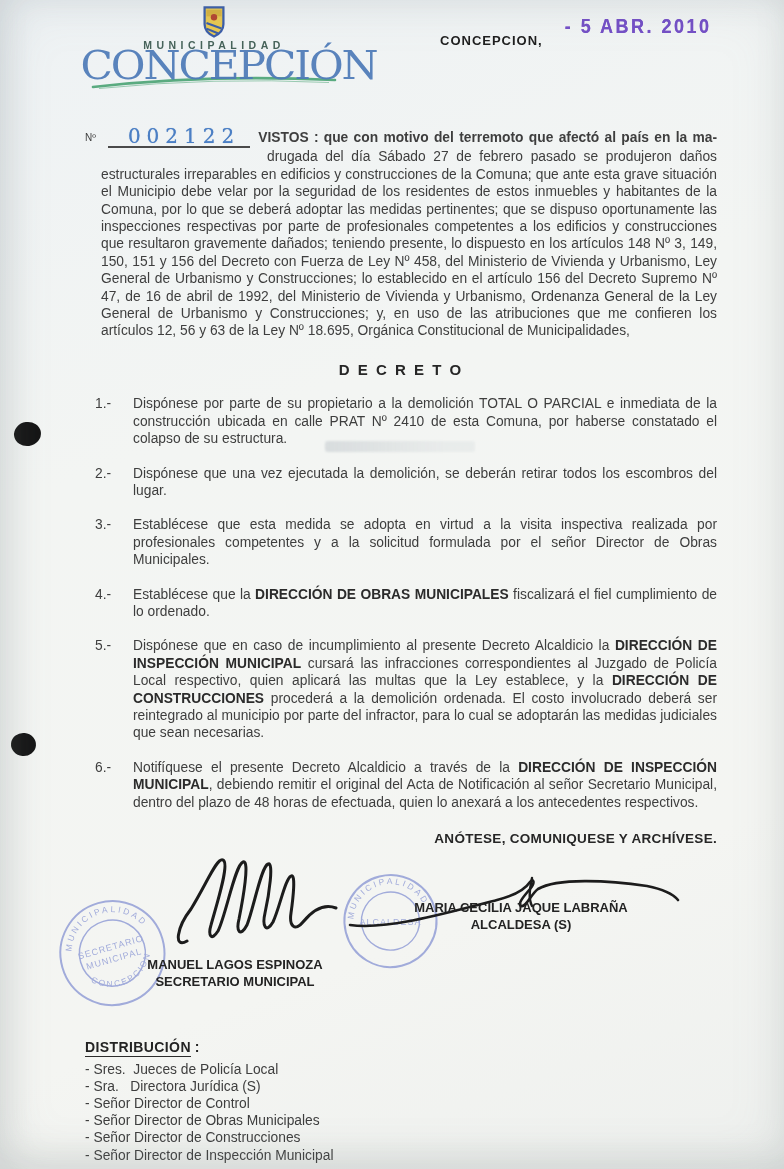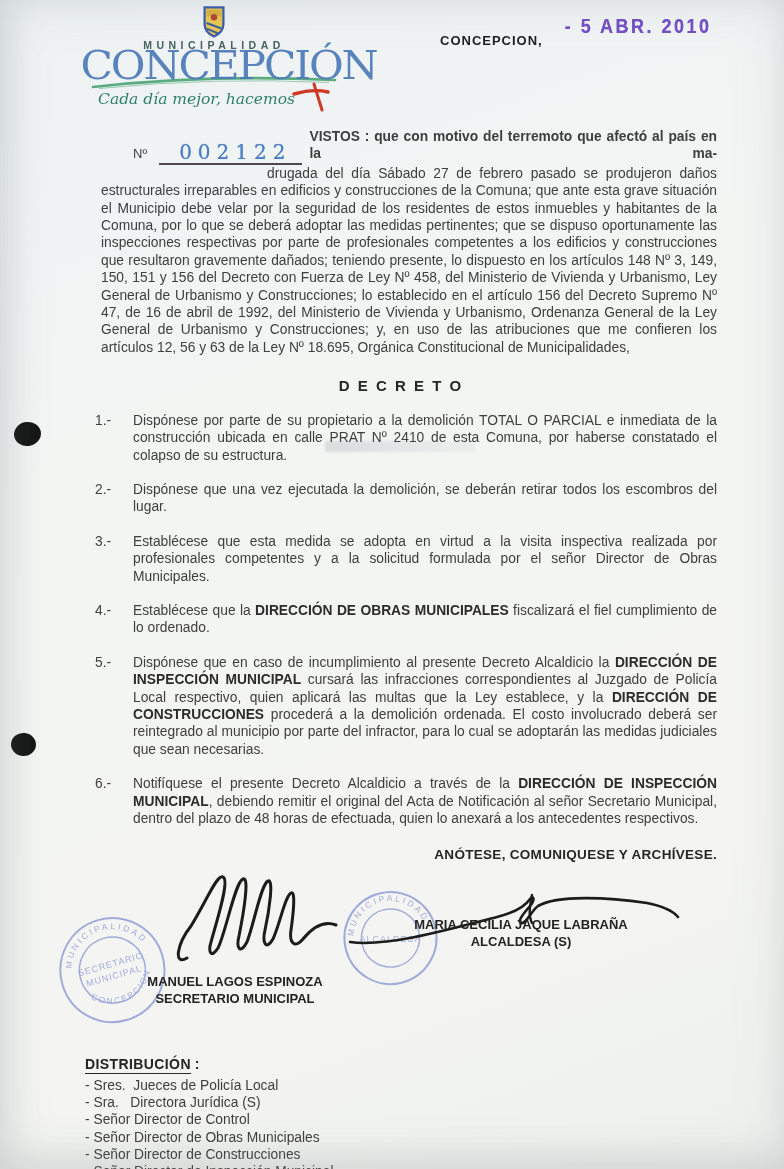--- a/index.html
+++ b/index.html
@@ -23,21 +23,21 @@
   .slogan{font-family:"DejaVu Serif","Liberation Serif",serif;font-style:italic;font-size:15.5px;color:#2f7f6a;}
   .cross{line-height:0;margin-left:-6px;margin-top:-4px;}
   
   .dateline{position:absolute;top:16px;left:440px;display:flex;align-items:flex-start;gap:22px;}
   .city{font-weight:700;font-size:13px;letter-spacing:1px;color:#1f1f1f;margin-top:17px;}
   .stamp-date{font-weight:700;font-size:18px;letter-spacing:2.5px;color:#7450c6;transform:scaleY(1.12);
     text-shadow:0 0 .6px #8a6bd4;}
   
   .content{position:absolute;left:85px;top:128px;width:632px;font-size:13.8px;line-height:17.4px;}
   .docnum-row{display:flex;align-items:flex-end;}
-  .n-label{font-size:13px;padding-bottom:2px;margin-left:48px;}
+  .n-label{font-size:10px;padding-bottom:2px;}
   .n-value{font-family:"DejaVu Serif","Liberation Serif",serif;font-size:20px;letter-spacing:6px;
     color:#4b7fc4;border-bottom:2px solid #4a4a4a;padding:0 10px 1px 20px;margin:0 8px 0 12px;
     text-shadow:0 0 .7px #6b94cc;}
   .v-line1{flex:1;text-align:justify;text-align-last:justify;padding-bottom:2px;font-weight:bold;}
   .v-line2{margin-left:182px;text-align:justify;text-align-last:justify;}
   .v-body{text-align:justify;margin-top:0;margin-left:16px;}
   .d-title{text-align:center;font-weight:700;font-size:15px;letter-spacing:2px;color:#262626;margin-top:21px;}
   .items{margin-top:17px;}
   .item{display:flex;margin-bottom:17px;}
   .item .num{width:48px;flex:0 0 48px;padding-left:10px;box-sizing:border-box;}
@@ -84,29 +84,20 @@
       </svg>
     </div>
     <div class="org">MUNICIPALIDAD</div>
     <div class="wordmark">CONCEPCIÓN</div>
     <div class="swoosh">
       <svg width="250" height="14" viewBox="0 0 250 14">
         <path d="M4,12 Q 120,-1 246,5" fill="none" stroke="#3f9e6b" stroke-width="2.6" stroke-linecap="round" opacity=".85"></path>
         <path d="M10,13.5 Q 125,2 240,7.5" fill="none" stroke="#5fae83" stroke-width="1" opacity=".6"></path>
       </svg>
     </div>
-    <div class="slogan-row">
-      <span class="slogan">Cada día mejor, hacemos</span>
-      <span class="cross">
-        <svg width="40" height="30" viewBox="0 0 40 30">
-          <path d="M4,12 C 18,8 30,8 38,10" stroke="#cf3a28" stroke-width="3.4" fill="none" stroke-linecap="round"></path>
-          <path d="M24,2 L 32,28" stroke="#cf3a28" stroke-width="3" fill="none" stroke-linecap="round"></path>
-        </svg>
-      </span>
-    </div>
   </div>
 
   <div class="dateline">
     <span class="city">CONCEPCION,</span>
     <span class="stamp-date">- 5 ABR. 2010</span>
   </div>
 
   <div class="content">
 
     <div class="docnum-row">

